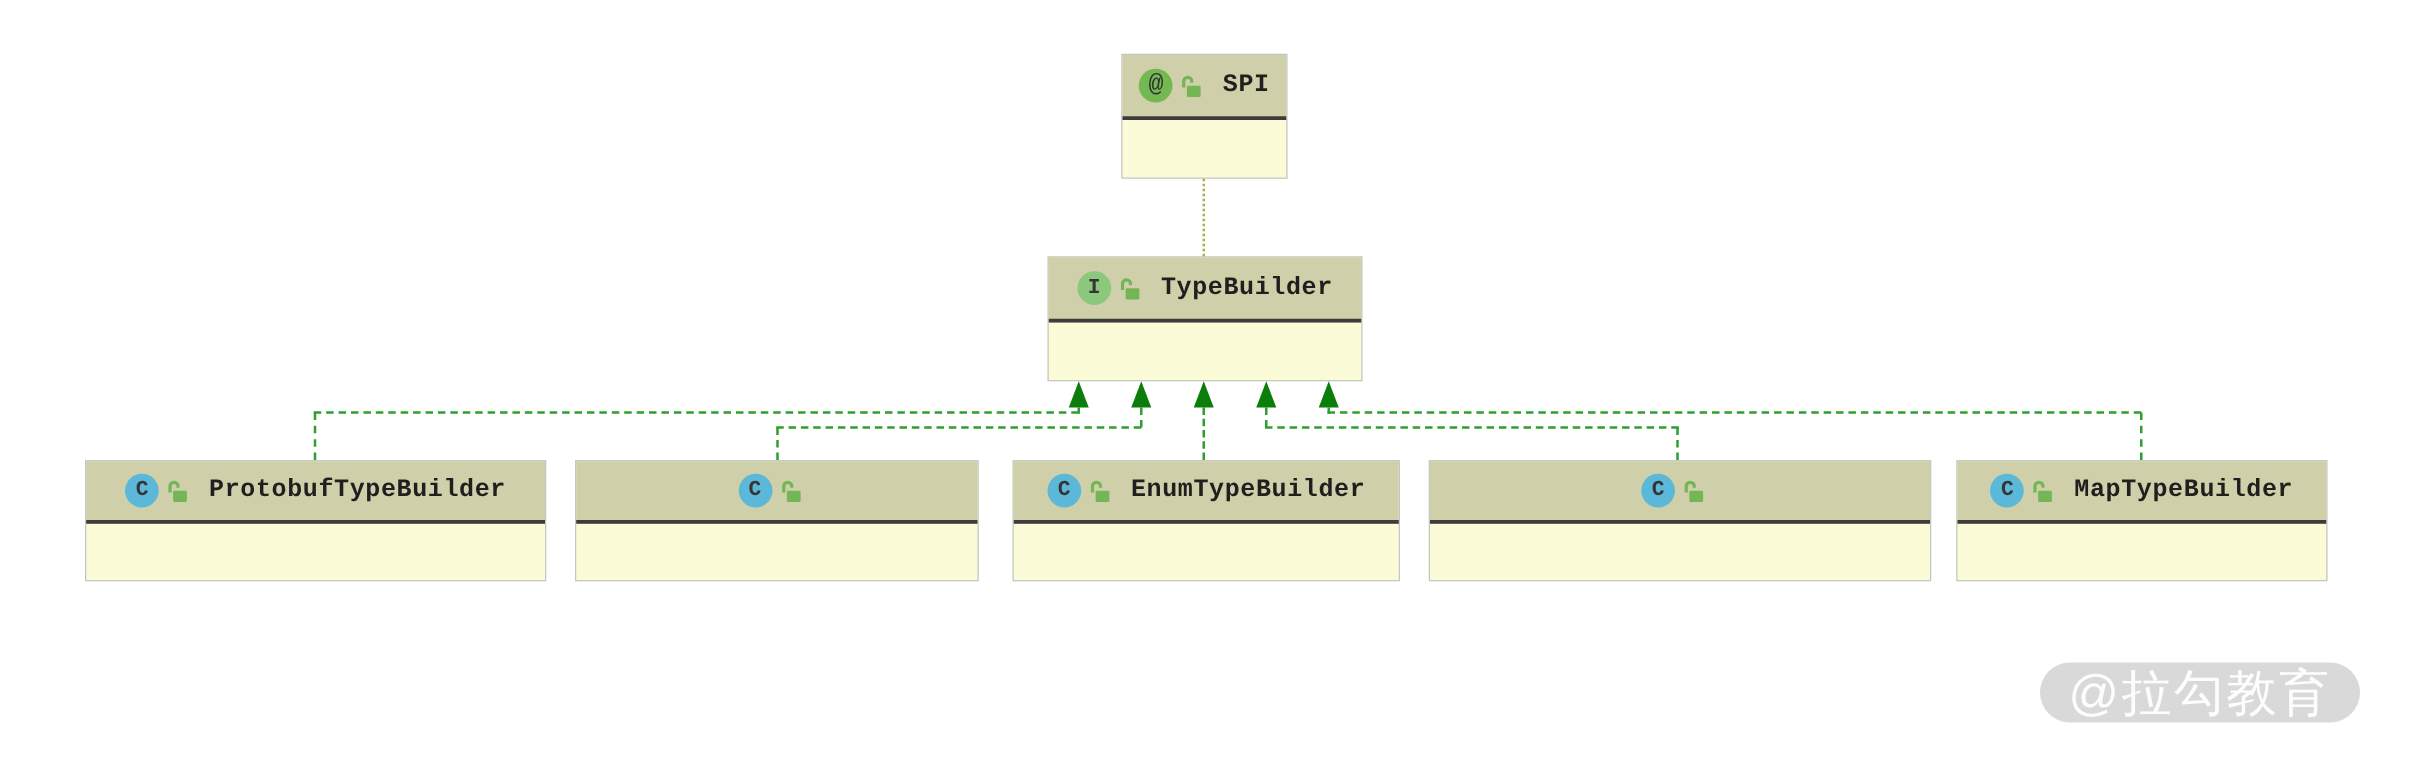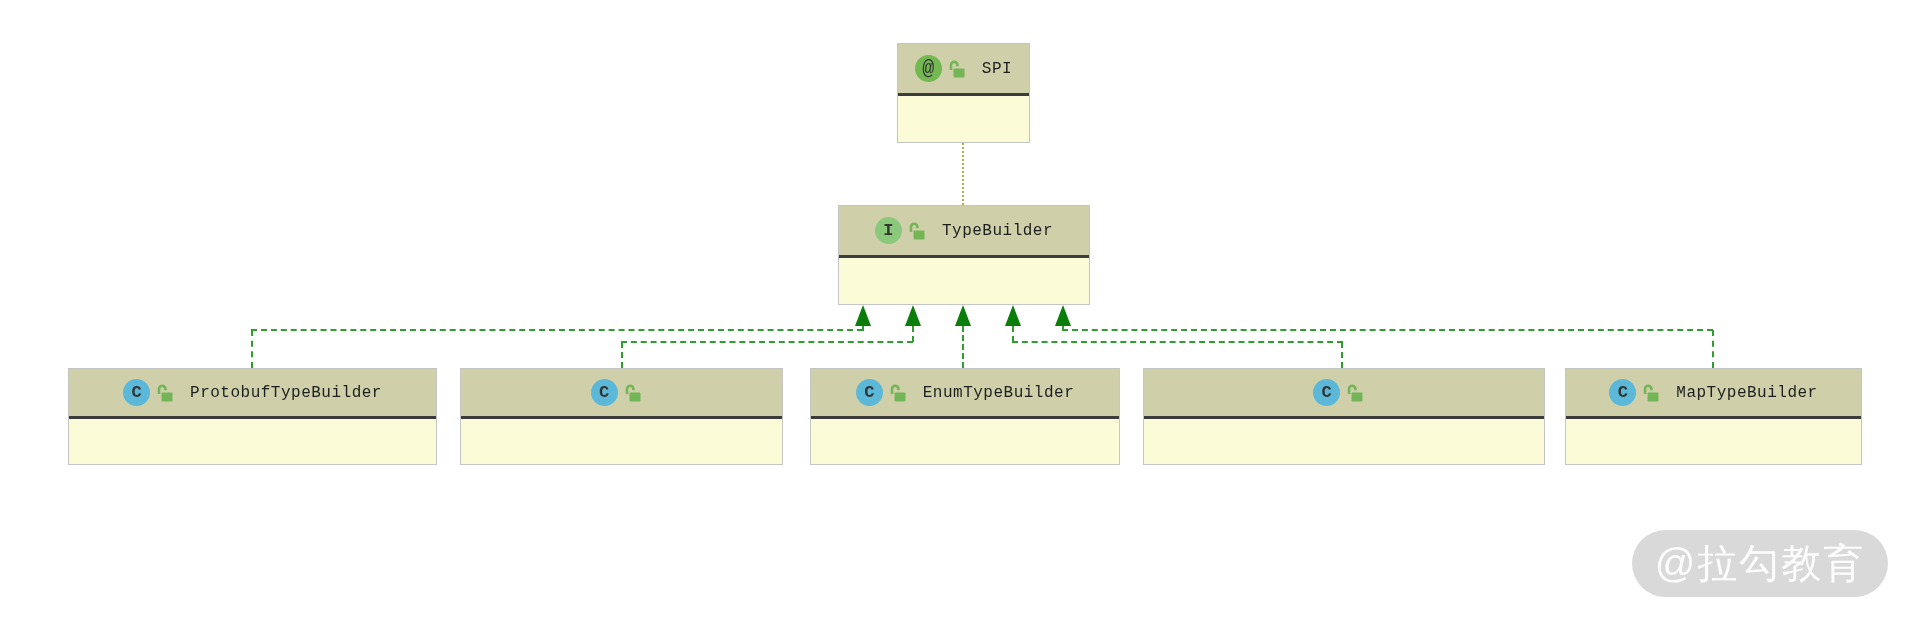--- a/index.html
+++ b/index.html
@@ -16,22 +16,22 @@
     background:var(--node-body-bg,#fbfbd7);
   }
   .node-header {
     display:flex; align-items:center; justify-content:center;
     height:52px; box-sizing:border-box; padding:0 8px; gap:5px;
     background:var(--node-header-bg,#cfd0a9);
     border-bottom:3px solid var(--node-divider,#3c3c3c);
   }
   .row-bottom .node-header { height:50px; }
   .node-label {
-    font-size:16px; color:var(--label-text,#1f1f1f);
-    white-space:nowrap; letter-spacing:0.5px;
+    font-size:20px; color:var(--label-text,#1f1f1f);
+    white-space:nowrap; letter-spacing:0.5px;font-weight:bold;
   }
   .node-body { position:absolute; left:0; right:0; bottom:0; top:52px; }
   .row-bottom .node-body { top:50px; }
   .badge {
     width:27px; height:27px; border-radius:50%;
     display:flex; align-items:center; justify-content:center;
     font-size:17px; font-weight:bold; color:var(--icon-letter,#343434); flex:none;
   }
   .badge.annotation { background:var(--annotation-icon-bg,#74b851); font-size:20px; font-weight:normal; }
   .badge.interface  { background:var(--interface-icon-bg,#8cc87c); }
@@ -41,21 +41,21 @@
   .hseg { position:absolute; height:0; border-top:2px dashed var(--edge-green,#2f9e2d); }
   .vseg { position:absolute; width:0;  border-left:2px dashed var(--edge-green,#2f9e2d); }
   .vdot { position:absolute; width:0;  border-left:2px dotted var(--annotation-edge,#adad4a); }
   .arrowhead {
     position:absolute; width:0; height:0;
     border-left:8px solid transparent; border-right:8px solid transparent;
     border-bottom:21px solid var(--arrowhead-green,#0a7d0a);
   }
   
   .watermark {
-    position:absolute; left:1632px; top:530px; width:256px; height:67px;
+    position:absolute; left:1632px; top:530px; width:256px; height:48px;
     border-radius:34px; background:var(--watermark-bg,#d9d9d9);
     color:var(--watermark-text,#fdfdfd);
     display:flex; align-items:center; justify-content:center;
     font-size:40px; letter-spacing:2px;
     font-family:"Liberation Sans","DejaVu Sans",sans-serif;
   }
 </style>
 </head>
 <body>
 

